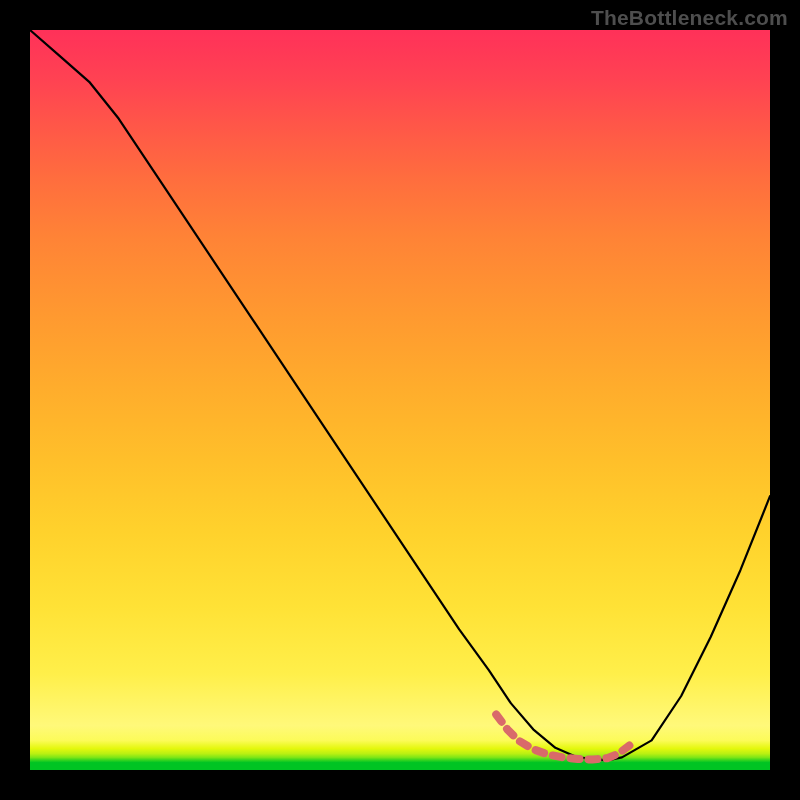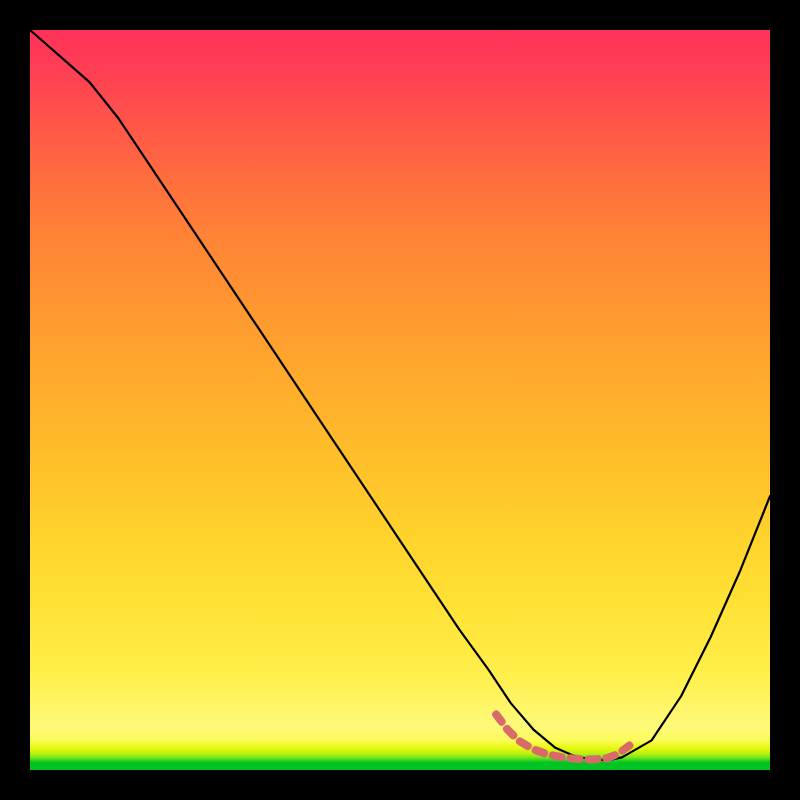--- a/index.html
+++ b/index.html
@@ -63,20 +63,21 @@
     top: 0;
     width: 740px;
     height: 740px;
     overflow: visible;
   }
 </style>
 </head>
 <body>
 
 <div class="container">
+  <div class="watermark">TheBottleneck.com</div>
 
   <div class="plot-area">
     <svg class="curve" viewBox="0 0 740 740" preserveAspectRatio="none">
       <path id="main-curve" fill="none" stroke="#000000" stroke-width="2.2" stroke-linecap="round" stroke-linejoin="round" d="M0.0 0.0 L29.6 25.9 L59.2 51.8 L88.8 88.8 L133.2 155.4 L185.0 233.1 L222.0 288.6 L296.0 399.6 L370.0 510.6 L429.2 599.4 L458.8 640.1 L481.0 673.4 L503.2 699.3 L525.4 717.8 L547.6 727.4 L577.2 730.4 L592.0 727.4 L621.6 710.4 L651.2 666.0 L680.8 606.8 L710.4 540.2 L740.0 466.2"></path>
       <path id="valley-highlight" fill="none" stroke="#d96a6a" stroke-width="8" stroke-linecap="round" stroke-linejoin="round" stroke-dasharray="9 9" d="M466.2 684.5 L477.3 699.3 L488.4 710.4 L503.2 719.3 L518.0 724.5 L532.8 727.4 L547.6 728.9 L562.4 729.6 L577.2 728.2 L588.3 723.7 L599.4 715.6"></path>
     </svg>
   </div>
 </div>
 
 </body></html>

